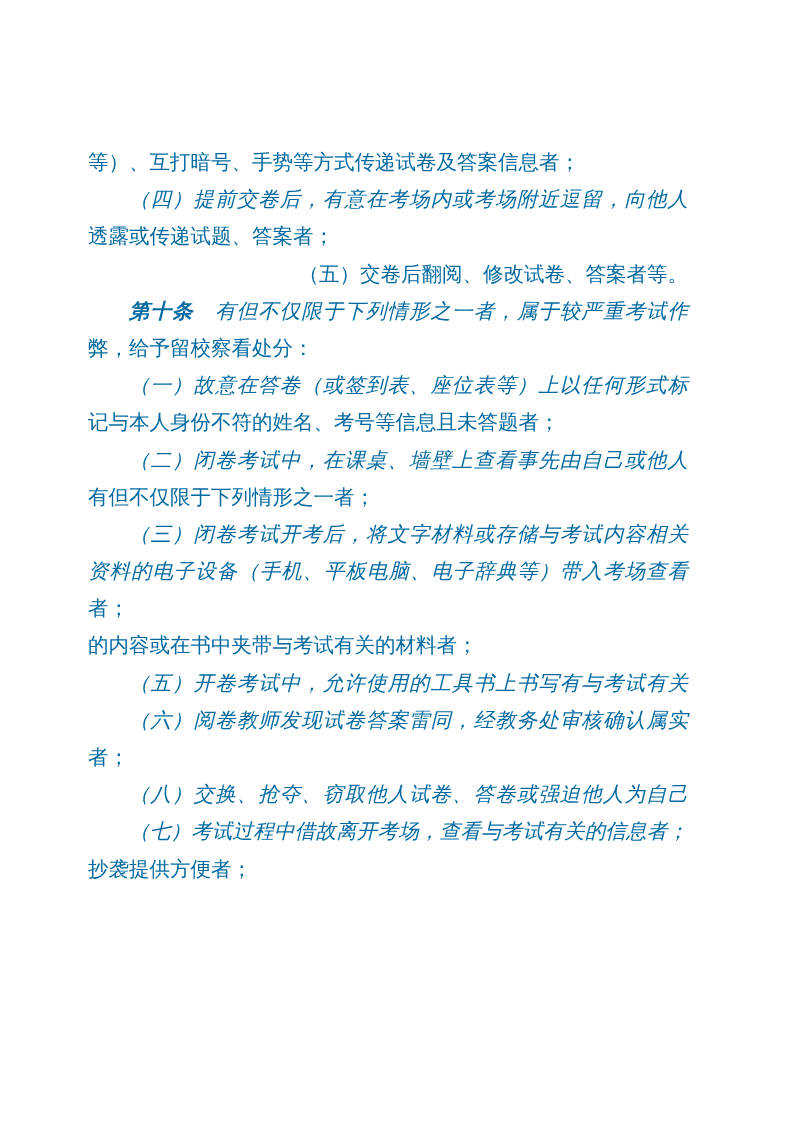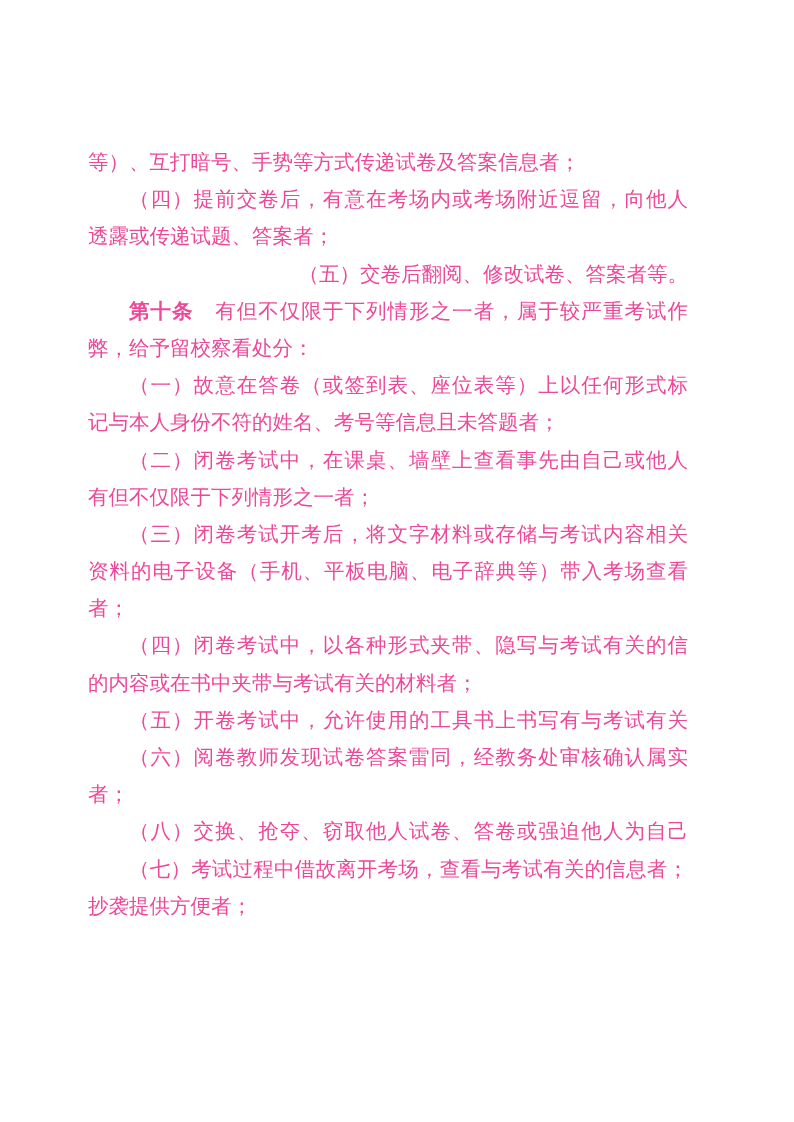--- a/index.html
+++ b/index.html
@@ -10,39 +10,40 @@
   .page {
     position: relative;
     width: 794px;
     height: 1068px;
     box-sizing: border-box;
     background: #ffffff;
     padding: 144px 106px 8px 88px; 
     overflow: hidden;
     font-family: "Liberation Serif", serif;
     font-size: 20.5px;
-    color: #ec4899;
+    color: #0369a1;
   }
   .doc-body {
     width: 600px;
   }
   .line {
     height: 37.2px;
     line-height: 37.2px;
     white-space: nowrap;
     text-align: left;
   }
   .line.indent {
     padding-left: 41px; 
     text-align: right;
   }
   .line.justify {
     white-space: normal;
     text-align: justify;
     text-align-last: justify;
+    font-style: italic;
   }
   .bold {
     font-weight: 700;
   }
 </style>
 </head>
 <body>
 
 <div class="page">
   <div class="doc-body">
@@ -52,21 +53,20 @@
       <div class="line indent"><span>（五）交卷后翻阅、修改试卷、答案者等。</span></div>
       <div class="line indent justify"><span class="bold">第十条</span><span>　有但不仅限于下列情形之一者，属于较严重考试作</span></div>
       <div class="line"><span>弊，给予留校察看处分：</span></div>
       <div class="line indent justify"><span>（一）故意在答卷（或签到表、座位表等）上以任何形式标</span></div>
       <div class="line"><span>记与本人身份不符的姓名、考号等信息且未答题者；</span></div>
       <div class="line indent justify"><span>（二）闭卷考试中，在课桌、墙壁上查看事先由自己或他人</span></div>
       <div class="line"><span>有但不仅限于下列情形之一者；</span></div>
       <div class="line indent justify"><span>（三）闭卷考试开考后，将文字材料或存储与考试内容相关</span></div>
       <div class="line justify"><span>资料的电子设备（手机、平板电脑、电子辞典等）带入考场查看</span></div>
       <div class="line"><span>者；</span></div>
-      <div class="line indent justify"><span>（四）闭卷考试中，以各种形式夹带、隐写与考试有关的信</span></div>
       <div class="line"><span>的内容或在书中夹带与考试有关的材料者；</span></div>
       <div class="line indent justify"><span>（五）开卷考试中，允许使用的工具书上书写有与考试有关</span></div>
       <div class="line indent justify"><span>（六）阅卷教师发现试卷答案雷同，经教务处审核确认属实</span></div>
       <div class="line"><span>者；</span></div>
       <div class="line indent justify"><span>（八）交换、抢夺、窃取他人试卷、答卷或强迫他人为自己</span></div>
       <div class="line indent justify"><span>（七）考试过程中借故离开考场，查看与考试有关的信息者；</span></div>
       <div class="line"><span>抄袭提供方便者；</span></div>
     </div>
 </div>
 

